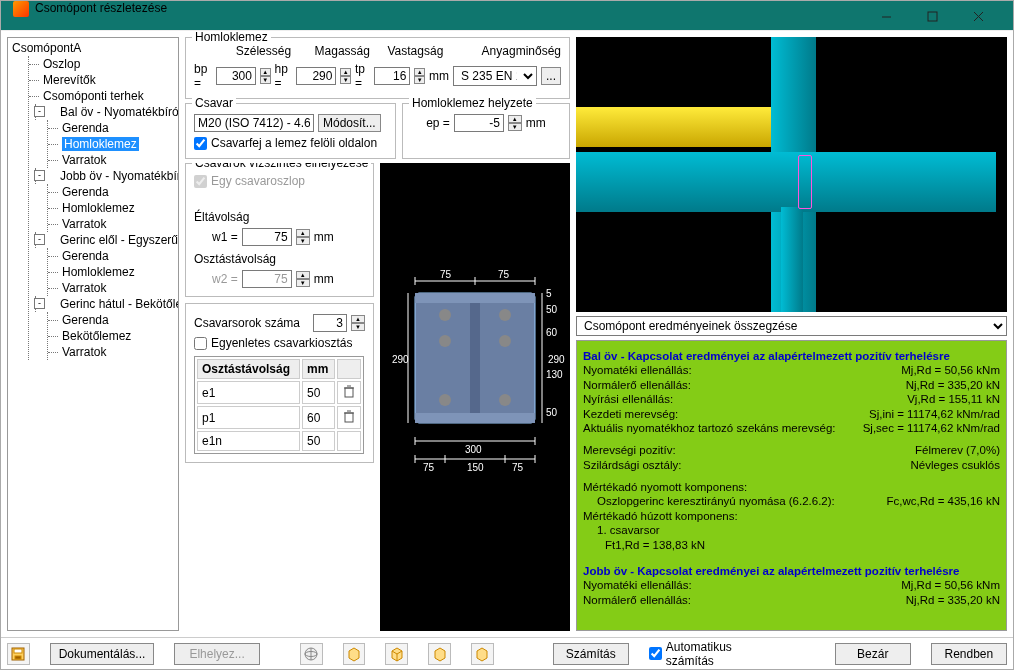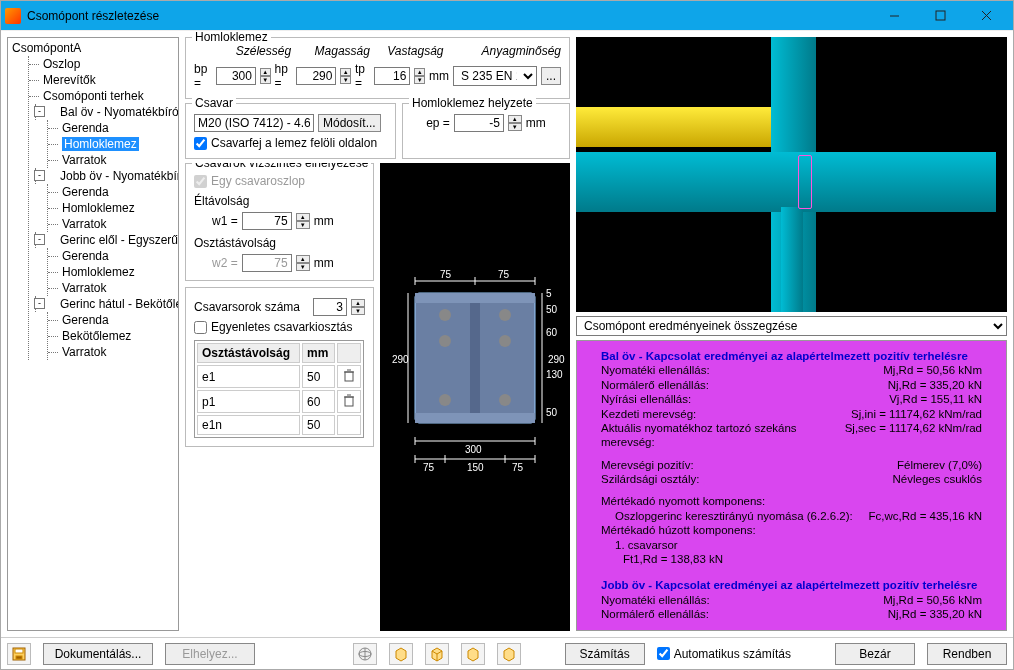--- a/index.html
+++ b/index.html
@@ -1,18 +1,18 @@
 <!DOCTYPE html>
 <html><head>
 <meta charset="utf-8">
 <style>
   * { box-sizing: border-box; margin: 0; padding: 0; }
   body { font-family: "Segoe UI", Tahoma, sans-serif; font-size: 12px; color: #000; background: #fff; overflow: hidden; }
   .window { width: 1014px; height: 670px; display: flex; flex-direction: column; border: 1px solid #aaa; }
-  .titlebar { height: 30px; display: flex; align-items: center; padding: 0 4px; background: #0ea5e9; border-bottom: 1px solid #eee; }
+  .titlebar { height: 30px; display: flex; align-items: flex-start; padding: 0 12px; background: #0f766e; border-bottom: 1px solid #eee; }
   .titlebar .icon { width: 16px; height: 16px; margin-right: 6px; background: linear-gradient(135deg,#f90,#f30); border-radius: 2px; }
   .titlebar .title { flex: 1; font-size: 12px; }
   .win-controls { display: flex; }
   .win-btn { width: 46px; height: 30px; display: flex; align-items: center; justify-content: center; font-family: inherit; font-size: 11px; }
   .win-btn svg { width: 11px; height: 11px; stroke: #222; stroke-width: 1; fill: none; }
 
   .content { flex: 1; display: flex; padding: 6px; gap: 6px; overflow: hidden; }
 
   .tree-panel { width: 172px; border: 1px solid #999; padding: 2px; overflow: auto; font-size: 12px; }
   .tree-root { font-weight: normal; padding: 1px 2px; }
@@ -22,21 +22,21 @@
   .tree-children { margin-left: 18px; border-left: 1px dotted #777; }
   .tree-leaf { padding: 1px 2px 1px 14px; position: relative; white-space: nowrap; }
   .tree-leaf::before { content: ""; position: absolute; left: 0; top: 50%; width: 10px; border-top: 1px dotted #777; }
   .tree-selected { background: #1e90ff; color: #fff; padding: 0 2px; display: inline-block; }
 
   .mid-panel { width: 385px; display: flex; flex-direction: column; gap: 4px; }
   .group { border: 1px solid #bbb; padding: 6px 8px 8px; position: relative; }
   .group-title { position: absolute; top: -8px; left: 6px; background: #fff; padding: 0 3px; font-size: 12px; }
   .row { display: flex; align-items: center; gap: 4px; margin-top: 4px; }
   .lbl { font-size: 12px; }
-  .hdrrow { display:flex; gap:10px; margin-bottom:2px;font-style:italic; }
+  .hdrrow { display:flex; gap:10px; margin-bottom:2px; }
   .hdrcell { text-align:center; font-size:12px; }
   input[type=text], select { font-size: 12px; padding: 1px 3px; border: 1px solid #7a7a7a; background:#fff; }
   input[type=text] { text-align: right; }
   .spin { width: 14px; display: inline-flex; flex-direction: column; }
   .spin span { height: 8px; border: 1px solid #888; font-size: 6px; text-align: center; line-height: 6px; background:#eee; }
   .btn { border: 1px solid #888; background: #eee; padding: 1px 4px; font-size: 12px; }
   .checkbox { display: flex; align-items: center; gap: 4px; }
   .checkbox input { margin:0; }
   .disabled { color: #999; }
 
@@ -47,28 +47,28 @@
   .trash { width:14px; height:14px; display:inline-block; }
   .trash svg { width:14px; height:14px; stroke:#555; fill:none; }
 
   .subpanel-row { display:flex; gap:6px; flex:1; }
   .subpanel-left { flex:1; overflow:auto; }
   .preview-panel { width: 190px; background:#000; position:relative; }
 
   .right-panel { flex: 1; display:flex; flex-direction:column; gap:4px; }
   .render3d { height: 275px; background:#000; position:relative; overflow:hidden; }
   .results-select { width:100%; }
-  .results { flex:1; border:1px solid #999; background:#d946ef; padding:4px 24px; overflow-y:scroll; overflow-x:hidden; font-size:11.5px; line-height:1.25; }
+  .results { flex:1; border:1px solid #999; background:#84cc16; padding:4px 6px; overflow-y:scroll; overflow-x:hidden; font-size:11.5px; line-height:1.25; }
   .res-title { color:#00c; font-weight:bold; margin-top:4px; }
   .res-line { display:flex; justify-content:space-between; }
   .res-line .k { flex:1; }
   .res-line .v { margin-left:8px; }
   .indent { padding-left:14px; }
 
-  .footer { height:32px; border-top:1px solid #ccc; display:flex; align-items:center; padding:0 6px; gap:12px; }
+  .footer { height:32px; border-top:1px solid #ccc; display:flex; align-items:center; padding:0 6px; gap:20px; }
   .footer .btn { height:22px; }
   .spacer { flex:1; }
   .iconbtn { width:24px; height:22px; border:1px solid #bbb; background:#f4f4f4; display:flex; align-items:center; justify-content:center; }
   .iconbtn svg { width:16px; height:16px; stroke:#c80; fill:#fd8; stroke-width:1; }
 
   
   .beam-h { position:absolute; background:linear-gradient(#ffeb3b,#c9a600); }
   .beam-v { position:absolute; background:linear-gradient(90deg,#00bcd4,#007a8a); }
 
   
@@ -218,21 +218,21 @@
       </div>
 
       <div class="subpanel-row">
         <div class="subpanel-left">
           <div class="group">
             <span class="group-title">Csavarok vízszintes elhelyezése</span>
             <div class="row checkbox disabled">
               <input type="checkbox" checked="" disabled="" style="">
               <span class="lbl">Egy csavaroszlop</span>
             </div>
-            <div class="lbl" style="margin-top:6px">Éltávolság</div>
+            <div class="lbl" style="margin-top:22px">Éltávolság</div>
             <div class="row">
               <span style="width:14px"></span>
               <span class="lbl">w1 =</span>
               <input type="text" style="width: 50px;" value="75">
               <span class="spin">
                   <span>▲</span>
                   <span>▼</span>
                 </span>
               <span class="lbl">mm</span>
             </div>

